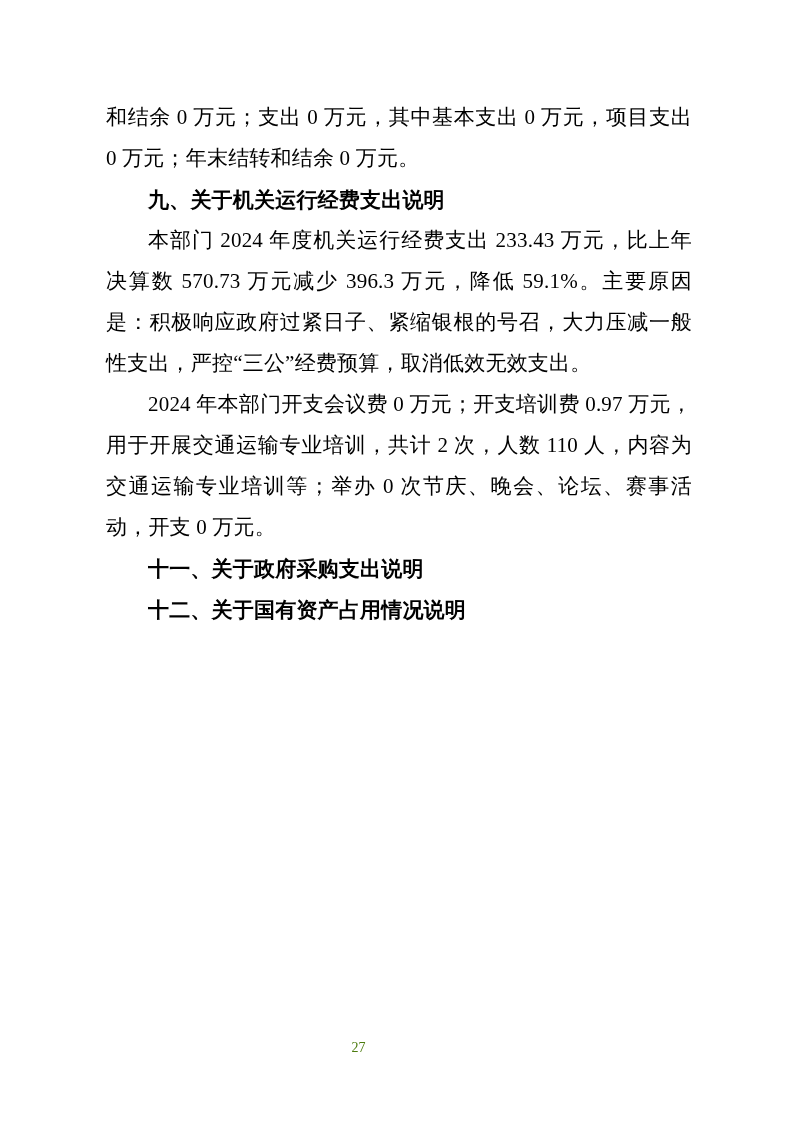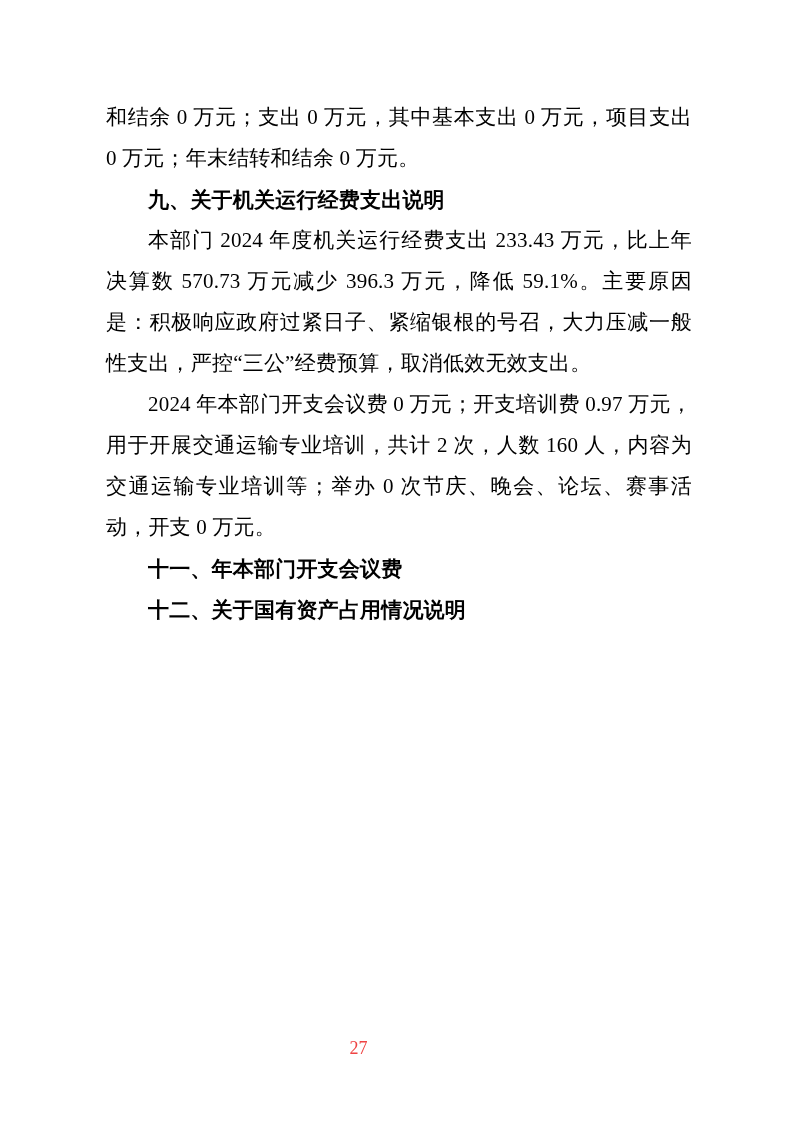--- a/index.html
+++ b/index.html
@@ -47,32 +47,32 @@
     line-height: 41px;
     text-indent: 2em;
     text-align: left;
   }
   .pagenum {
     position: absolute;
     left: 0;
     top: 1039px;
     width: 100%;
     text-align: center;
-    font-size: 18px;
+    font-size: 14px;
     line-height: 18px;
     font-family: "Liberation Serif", "DejaVu Serif", serif;
-    color: #ef4444;
+    color: #4d7c0f;
   }
 </style>
 </head>
 <body>
 
 <div class="page">
   <div class="content">
     <p class="para-cont">和结余 0 万元；支出 0 万元，其中基本支出 0 万元，项目支出 0 万元；年末结转和结余 0 万元。</p>
     <h2 class="heading">九、关于机关运行经费支出说明</h2>
     <p class="para">本部门 2024 年度机关运行经费支出 233.43 万元，比上年决算数 570.73 万元减少 396.3 万元，降低 59.1%。主要原因是：积极响应政府过紧日子、紧缩银根的号召，大力压减一般性支出，严控“三公”经费预算，取消低效无效支出。</p>
-    <p class="para">2024 年本部门开支会议费 0 万元；开支培训费 0.97 万元，用于开展交通运输专业培训，共计 2 次，人数 160 人，内容为交通运输专业培训等；举办 0 次节庆、晚会、论坛、赛事活动，开支 0 万元。</p>
-    <h2 class="heading">十一、年本部门开支会议费</h2>
+    <p class="para">2024 年本部门开支会议费 0 万元；开支培训费 0.97 万元，用于开展交通运输专业培训，共计 2 次，人数 110 人，内容为交通运输专业培训等；举办 0 次节庆、晚会、论坛、赛事活动，开支 0 万元。</p>
+    <h2 class="heading">十一、关于政府采购支出说明</h2>
     <h2 class="heading">十二、关于国有资产占用情况说明</h2>
   </div>
   <div class="pagenum">27</div>
 </div>
 
 </body></html>

